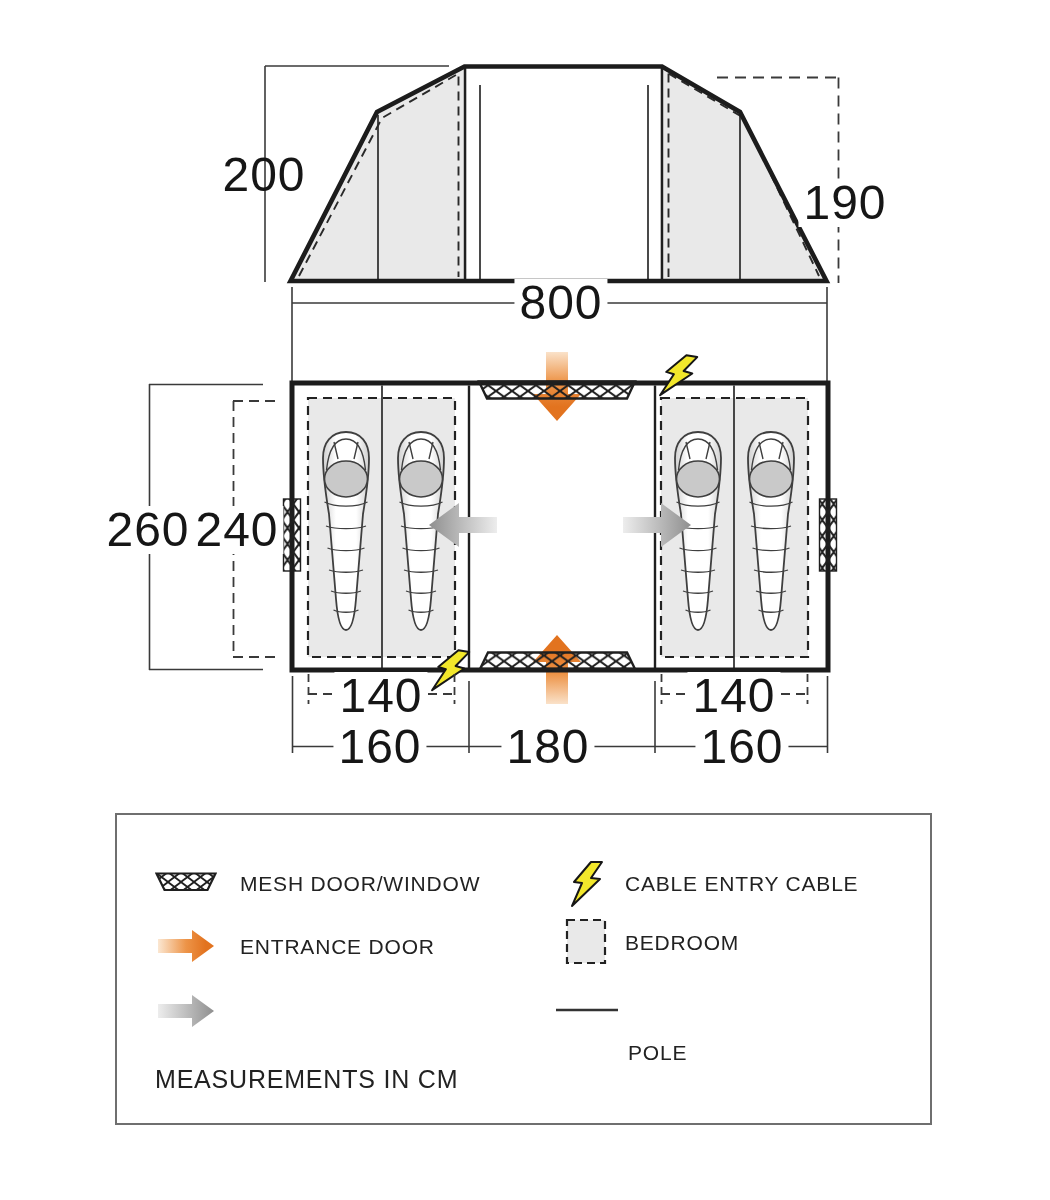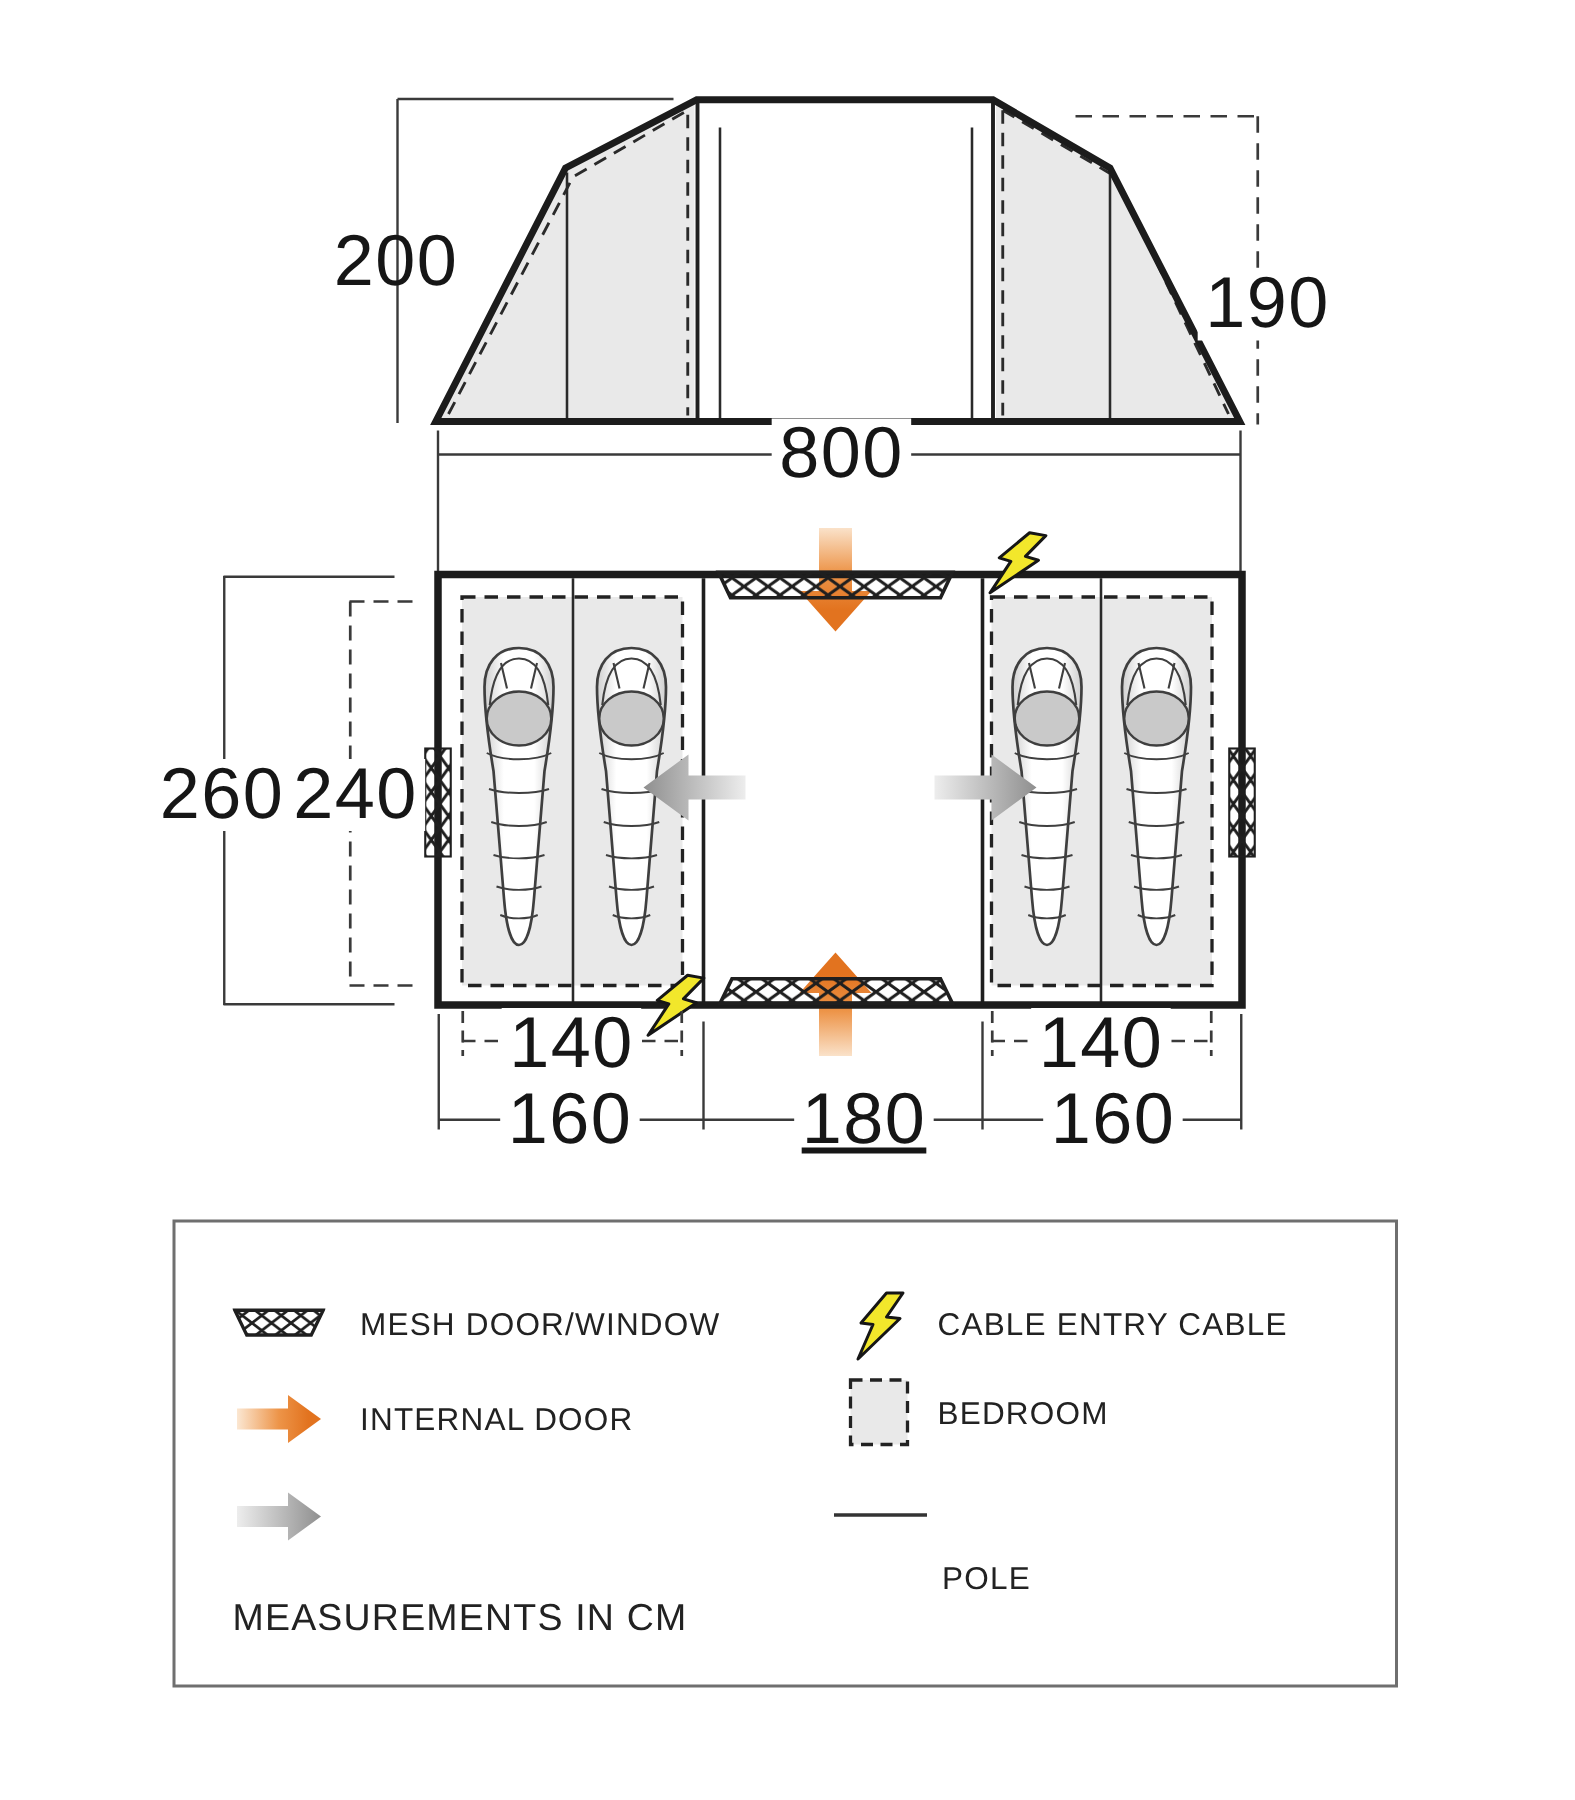--- a/index.html
+++ b/index.html
@@ -180,21 +180,21 @@
   </svg>
 
   <div class="dim nobg" style="left:264px;top:175px;">200</div>
   <div class="dim" style="left:845px;top:183px;margin-top:20px;">190</div>
   <div class="dim" style="left:561px;top:303px;">800</div>
   <div class="dim" style="left:148px;top:530px;">260</div>
   <div class="dim" style="left:237px;top:530px;">240</div>
   <div class="dim" style="left:381px;top:696px;">140</div>
   <div class="dim" style="left:734px;top:696px;">140</div>
   <div class="dim" style="left:380px;top:747px;">160</div>
-  <div class="dim" style="left:576px;top:747px;text-decoration:underline;">180</div>
+  <div class="dim" style="left:548px;top:747px;">180</div>
   <div class="dim" style="left:742px;top:747px;">160</div>
 
   <div class="legend-box"></div>
 
   <svg class="legend-icon" style="left:155px;top:872px;" width="62" height="20" viewBox="0 0 62 20">
     <defs>
       <pattern id="meshL" width="13" height="10" patternUnits="userSpaceOnUse">
         <path d="M0,0 L13,10 M13,0 L0,10" stroke="#1f1f1f" stroke-width="1.8" fill="none"></path>
       </pattern>
     </defs>
@@ -205,21 +205,21 @@
   <svg class="legend-icon" style="left:570px;top:860px;" width="34" height="48" viewBox="0 0 34 48">
     <g transform="translate(2,2)">
       <path d="M19,0 L2,20 L10,21 L0,44 L28,17 L19,16 L30,0 Z" fill="#F2E72B" stroke="#161616" stroke-width="2" stroke-linejoin="round"></path>
     </g>
   </svg>
   <div class="legend-label" style="left:625px;top:884px;">CABLE ENTRY CABLE</div>
 
   <svg class="legend-icon" style="left:156px;top:928px;" width="60" height="36" viewBox="0 0 60 36">
     <path d="M2,11 L36,11 L36,2 L58,18 L36,34 L36,25 L2,25 Z" fill="url(#gOrRight)"></path>
   </svg>
-  <div class="legend-label" style="left:240px;top:947px;">INTERNAL DOOR</div>
+  <div class="legend-label" style="left:240px;top:947px;">ENTRANCE DOOR</div>
 
   <svg class="legend-icon" style="left:565px;top:918px;" width="44" height="48" viewBox="0 0 44 48">
     <rect x="2" y="2" width="38" height="43" fill="#e9e9e9" stroke="#222222" stroke-width="2.2" stroke-dasharray="8,5"></rect>
   </svg>
   <div class="legend-label" style="left:625px;top:943px;">BEDROOM</div>
 
   <svg class="legend-icon" style="left:156px;top:993px;" width="60" height="36" viewBox="0 0 60 36">
     <path d="M2,11 L36,11 L36,2 L58,18 L36,34 L36,25 L2,25 Z" fill="url(#gGrayIcon)"></path>
   </svg>
 

